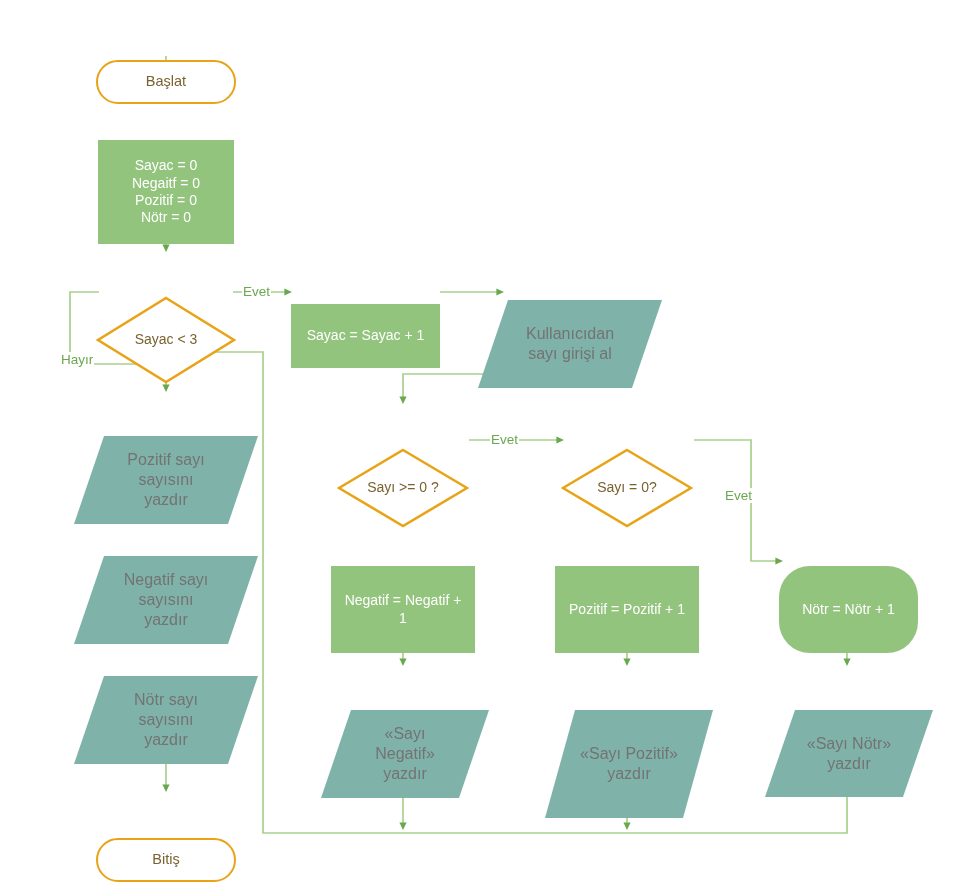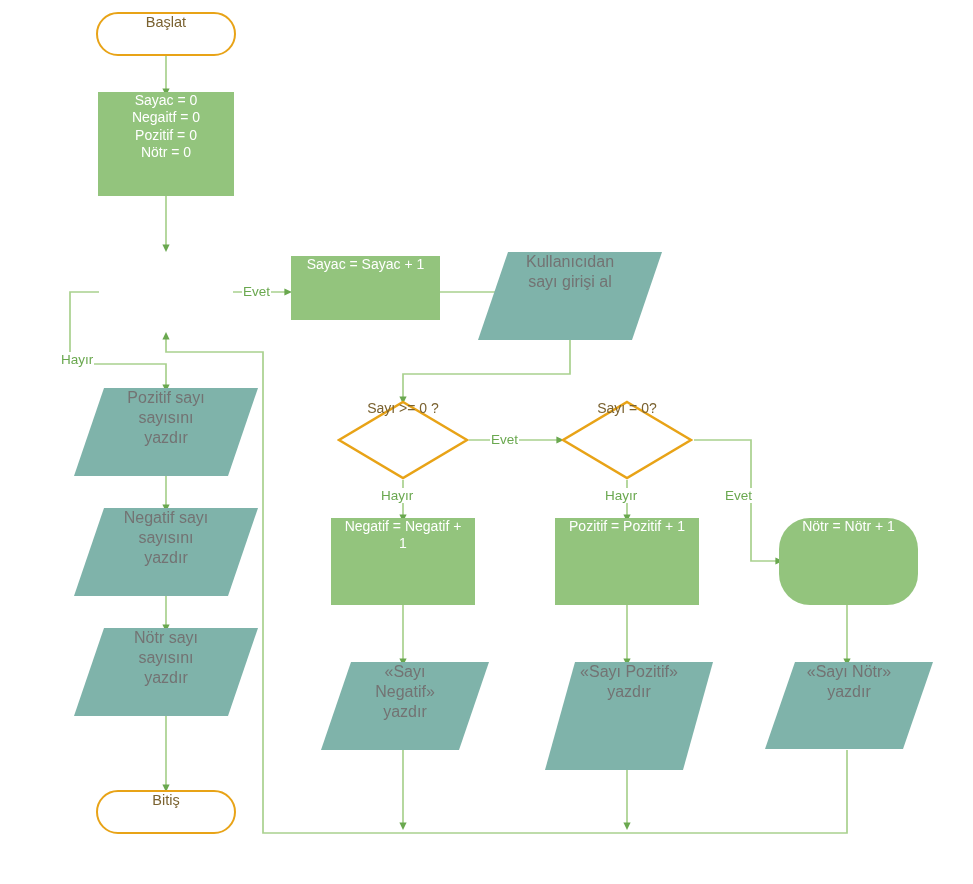--- a/index.html
+++ b/index.html
@@ -21,23 +21,24 @@
     position: absolute;
     left: 0;
     top: 0;
     width: 973px;
     height: 884px;
   }
   .node {
     position: absolute;
     box-sizing: border-box;
     display: flex;
-    align-items: flex-start;
+    align-items: center;
     justify-content: center;
     text-align: center;
+    margin-top: 48px;
   }
   .node .label {
     position: relative;
     z-index: 2;
     line-height: 1.24;
     white-space: pre-line;
     padding: 0 6px;
   }
   
   .term {
@@ -142,20 +143,26 @@
     <span class="label">Başlat</span>
   </div>
 
   <div class="node proc" style="left:98px; top:92px; width:136px; height:104px;">
     <span class="label">Sayac = 0
 Negaitf = 0
 Pozitif = 0
 Nötr = 0</span>
   </div>
 
+  <div class="node dec" style="left:96px; top:248px; width:140px; height:88px;">
+    <svg class="diamond-bg" viewBox="0 0 140 88" preserveAspectRatio="none">
+      <polygon points="70,2 138,44 70,86 2,44" fill="#ffffff" stroke="#E8A317" stroke-width="2.6"></polygon>
+    </svg>
+    <span class="label">Sayac &lt; 3</span>
+  </div>
 
   <div class="node proc" style="left:291px; top:256px; width:149px; height:64px;">
     <span class="label">Sayac = Sayac + 1</span>
   </div>
 
   <div class="node io" style="left:478px; top:252px; width:184px; height:88px;">
     <svg class="para-bg" viewBox="0 0 184 88" preserveAspectRatio="none">
       <polygon points="30,0 184,0 154,88 0,88" fill="#7FB3AA"></polygon>
     </svg>
     <span class="label">Kullanıcıdan

